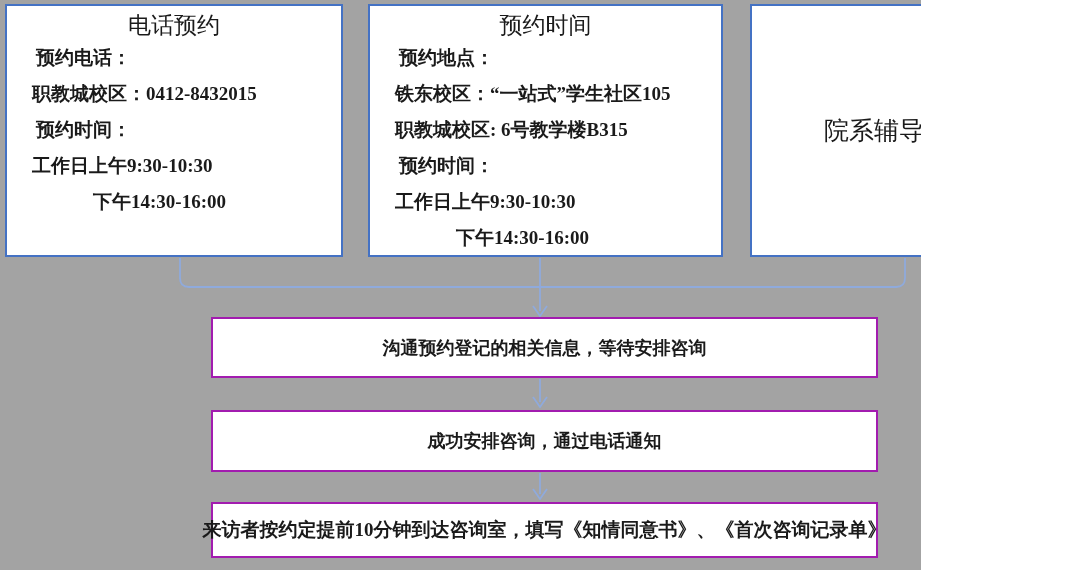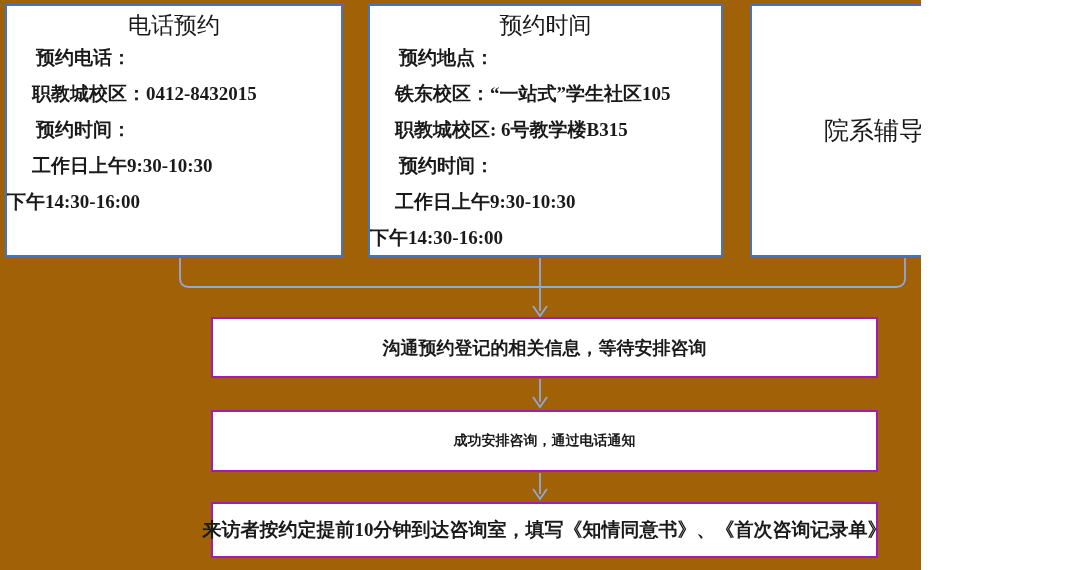--- a/index.html
+++ b/index.html
@@ -4,21 +4,21 @@
 <style>
   html, body {
     margin: 0;
     padding: 0;
     background: #ffffff;
   }
   .canvas {
     position: relative;
     width: 921px;
     height: 570px;
-    background: #a16207;
+    background: #a3a3a3;
     overflow: hidden;
     font-family: "Liberation Serif", serif;
     color: #1a1a1a;
   }
   .connectors {
     position: absolute;
     left: 0;
     top: 0;
     width: 1080px;
     height: 570px;
@@ -54,36 +54,36 @@
     font-size: 25px;
   }
   .line {
     font-weight: 700;
     font-size: 19px;
     line-height: 36px;
     white-space: nowrap;
   }
   .ind0 { padding-left: 29px; }
   .ind1 { padding-left: 25px; }
-  .ind2 { }
+  .ind2 { padding-left: 86px; }
   .flowbox {
     position: absolute;
     left: 211px;
     width: 667px;
     border: 2px solid #a21caf;
     box-sizing: border-box;
     background: #ffffff;
     display: flex;
     align-items: center;
     justify-content: center;
     font-weight: 700;
     white-space: nowrap;
   }
   .flow1 { top: 317px; height: 61px; font-size: 18px; }
-  .flow2 { top: 410px; height: 62px; font-size: 14px; }
+  .flow2 { top: 410px; height: 62px; font-size: 18px; }
   .flow3 { top: 502px; height: 56px; font-size: 19px; }
 </style>
 </head>
 <body>
 
 <div class="canvas">
 
   <svg class="connectors" viewBox="0 0 1080 570" xmlns="http://www.w3.org/2000/svg">
     <g fill="none" stroke-width="1.8" stroke="#8FAADC">
       <path d="M180,258 L180,278 Q180,287 189,287 L896,287 Q905,287 905,278 L905,258"></path>

